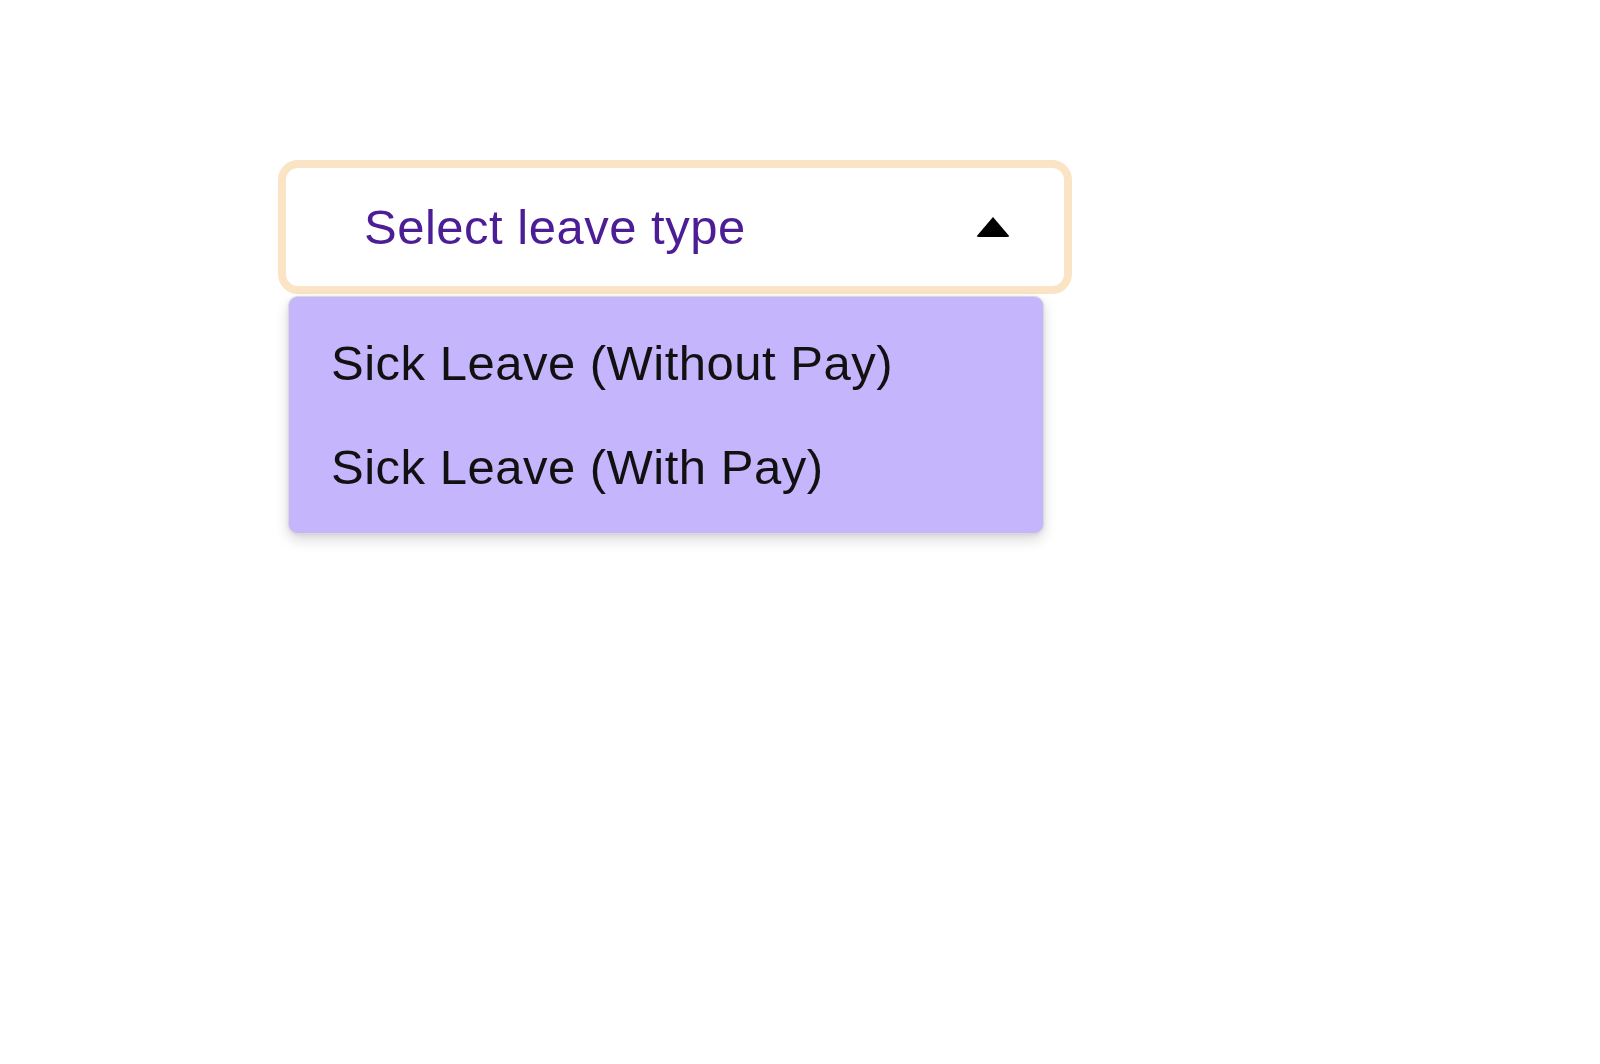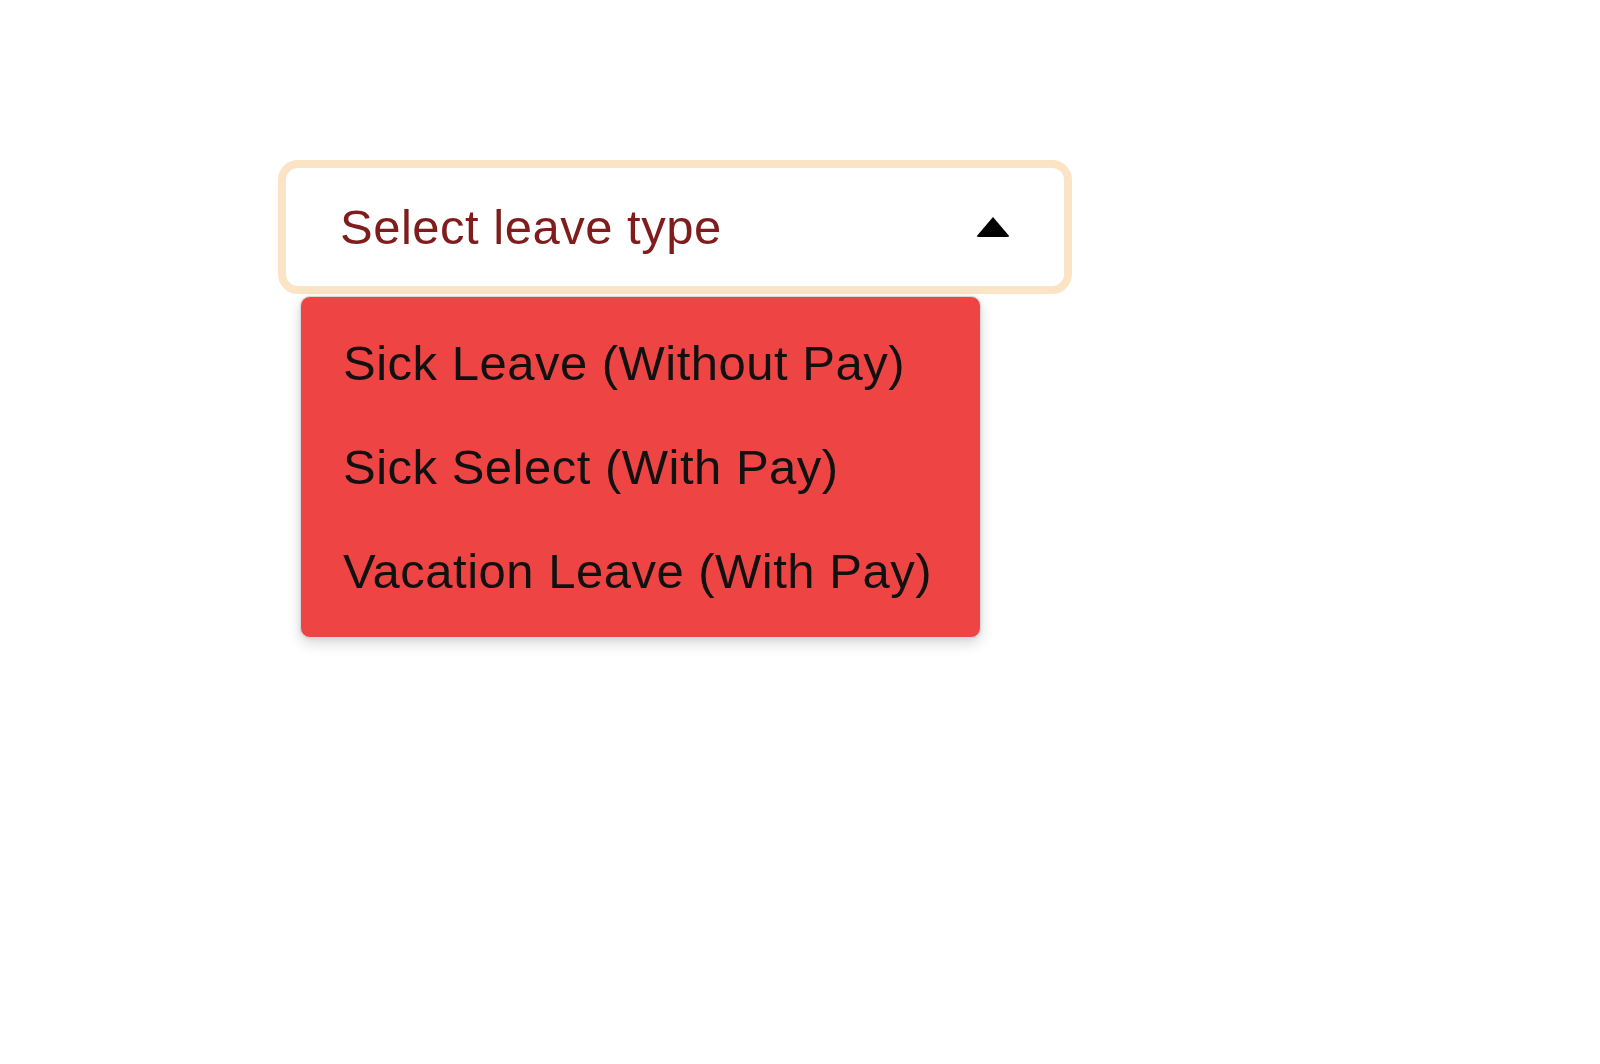--- a/index.html
+++ b/index.html
@@ -31,45 +31,45 @@
       border-radius: 20px;
       display: flex;
       align-items: center;
       justify-content: space-between;
       padding: 0 54px;
       cursor: pointer;
     }
 
     .dropdown-placeholder {
       font-size: 49px;
-      color: #7f1d1d;
+      color: #4c1d95;
       font-weight: 400;
       letter-spacing: 0.5px;
+      margin-left: 24px;
     }
 
     .caret-up {
       width: 0;
       height: 0;
       border-left: 17px solid transparent;
       border-right: 17px solid transparent;
       border-bottom: 20px solid #000000;
       border-radius: 3px;
     }
 
     .dropdown-menu {
       position: absolute;
       top: 136px;
       left: 10px;
-      width: 681px;
-      background: #ef4444;
+      width: 756px;
+      background: #c4b5fd;
       border: 1px solid #d8d8d8;
       border-radius: 10px;
       box-shadow: 0 6px 14px rgba(0,0,0,0.14), 0 1px 4px rgba(0,0,0,0.08);
       padding: 14px 0;
-      margin-left: 12px;
     }
 
     .dropdown-option {
       font-size: 49px;
       color: #111111;
       font-weight: 400;
       padding: 24px 42px;
       cursor: pointer;
       letter-spacing: 0.5px;
     }
@@ -77,16 +77,15 @@
 </head>
 <body>
 
 <div class="dropdown-container">
   <div class="dropdown-trigger">
     <span class="dropdown-placeholder">Select leave type</span>
     <span class="caret-up"></span>
   </div>
   <div class="dropdown-menu">
     <div class="dropdown-option">Sick Leave (Without Pay)</div>
-    <div class="dropdown-option">Sick Select (With Pay)</div>
-    <div class="dropdown-option">Vacation Leave (With Pay)</div>
+    <div class="dropdown-option">Sick Leave (With Pay)</div>
   </div>
 </div>
 
 </body></html>

